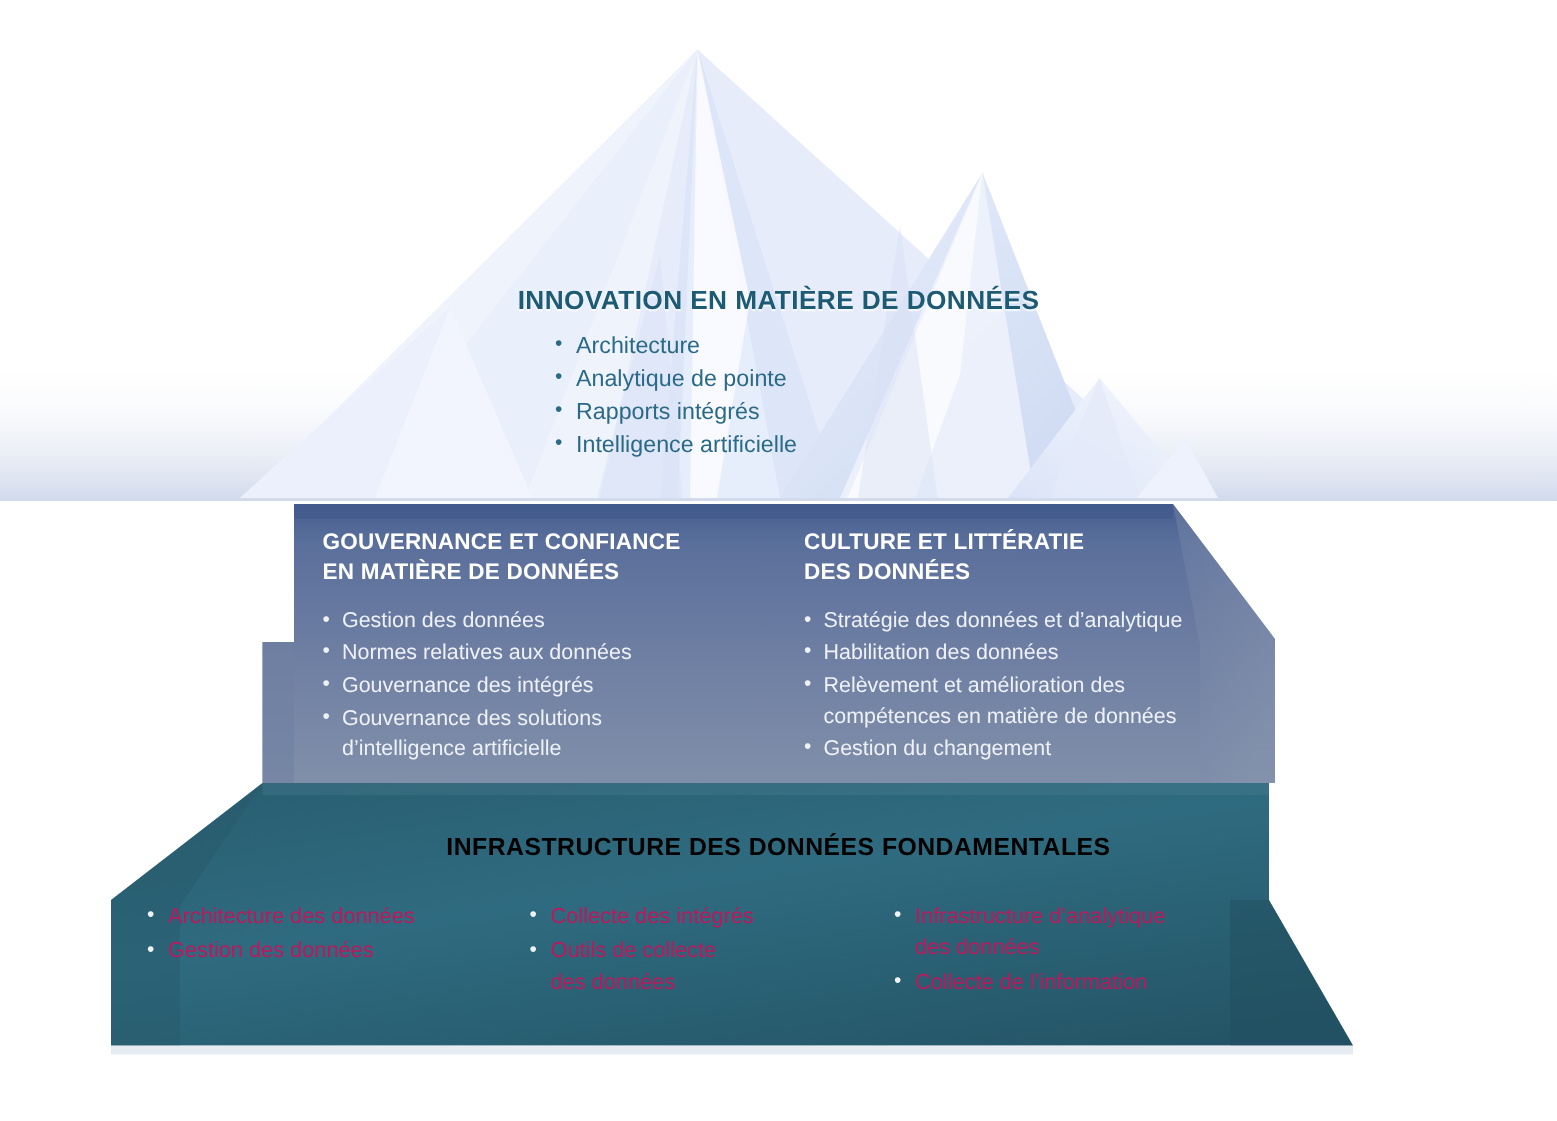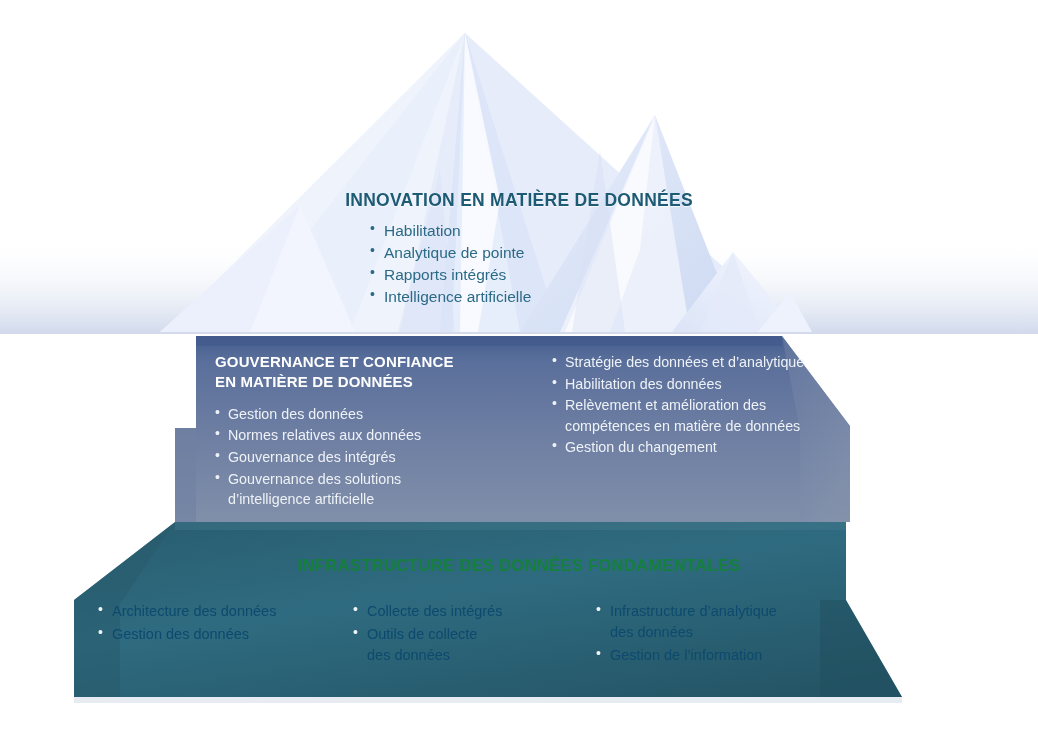--- a/index.html
+++ b/index.html
@@ -43,21 +43,21 @@
     color:#2b6a86;
   }
   #tier-top .bullets li::before{
     content:"\2022";
     position:absolute;left:0;top:-1px;
     color:#2b6a86;font-size:14px;
   }
 
   
   #tier-mid{left:215px;top:352px;width:640px;}
-  #tier-mid .cols{display:flex;gap:52px;}
+  #tier-mid .cols{display:flex;gap:36px;}
   #tier-mid .col{flex:0 0 auto;}
   #tier-mid .col-gov{width:285px;}
   #tier-mid .col-cul{width:300px;}
   #tier-mid .tier-title{
     margin:0 0 12px 0;
     font-size:15px;
     font-weight:bold;
     color:#ffffff;
     line-height:1.33;
     letter-spacing:.01em;
@@ -79,38 +79,38 @@
   }
   #tier-mid li .cont{display:block;}
 
   
   #tier-bot{left:0;top:556px;width:1038px;}
   #tier-bot .tier-title{
     margin:0 0 26px 0;
     text-align:center;
     font-size:16.5px;
     font-weight:bold;
-    color:#15803d;
+    color:#000000;
     letter-spacing:.02em;
   }
   #tier-bot .cols{
     display:flex;
     padding-left:98px;
   }
   #tier-bot .col{flex:0 0 auto;}
   #tier-bot .col-1{width:255px;}
   #tier-bot .col-2{width:243px;}
   #tier-bot .col-3{width:260px;}
   #tier-bot ul{margin:0;padding:0;list-style:none;}
   #tier-bot li{
     position:relative;
     padding-left:14px;
     font-size:14.5px;
     line-height:1.45;
-    color:#0c4a6e;
+    color:#be185d;
     margin-bottom:2px;
   }
   #tier-bot li::before{
     content:"\2022";
     position:absolute;left:0;top:-2px;
     color:#eef3f5;font-size:14px;
   }
   #tier-bot li .cont{display:block;}
 </style>
 </head>
@@ -198,40 +198,42 @@
 
       <polygon points="846,600 902,697 820,697 820,600" fill="#1f4e5e" opacity=".45"></polygon>
     </g>
 
     <rect x="74" y="697" width="828" height="6" fill="#cfd8e5" opacity=".5"></rect>
   </svg>
 
   <div class="layer" id="tier-top">
     <h2 class="tier-title">INNOVATION EN MATIÈRE DE DONNÉES</h2>
     <ul class="bullets">
-      <li>Habilitation</li>
+      <li>Architecture</li>
       <li>Analytique de pointe</li>
       <li>Rapports intégrés</li>
       <li>Intelligence artificielle</li>
     </ul>
   </div>
 
   <div class="layer" id="tier-mid">
     <div class="cols">
       <div class="col col-gov">
         <h3 class="tier-title">GOUVERNANCE ET CONFIANCE
 EN MATIÈRE DE DONNÉES</h3>
         <ul>
           <li>Gestion des données</li>
           <li>Normes relatives aux données</li>
           <li>Gouvernance des intégrés</li>
           <li><span>Gouvernance des solutions</span><span class="cont">d’intelligence artificielle</span></li>
         </ul>
       </div>
       <div class="col col-cul">
+        <h3 class="tier-title">CULTURE  ET LITTÉRATIE
+DES DONNÉES</h3>
         <ul>
           <li>Stratégie des données et d’analytique</li>
           <li>Habilitation des données</li>
           <li><span>Relèvement et amélioration des</span><span class="cont">compétences en matière de données</span></li>
           <li>Gestion du changement</li>
         </ul>
       </div>
     </div>
   </div>
 
@@ -246,19 +248,19 @@
       </div>
       <div class="col col-2">
         <ul>
           <li>Collecte des intégrés</li>
           <li><span>Outils de collecte</span><span class="cont">des données</span></li>
         </ul>
       </div>
       <div class="col col-3">
         <ul>
           <li><span>Infrastructure d’analytique</span><span class="cont">des données</span></li>
-          <li>Gestion de l’information</li>
+          <li>Collecte de l’information</li>
         </ul>
       </div>
     </div>
   </div>
 
 </div>
 
 </body></html>

